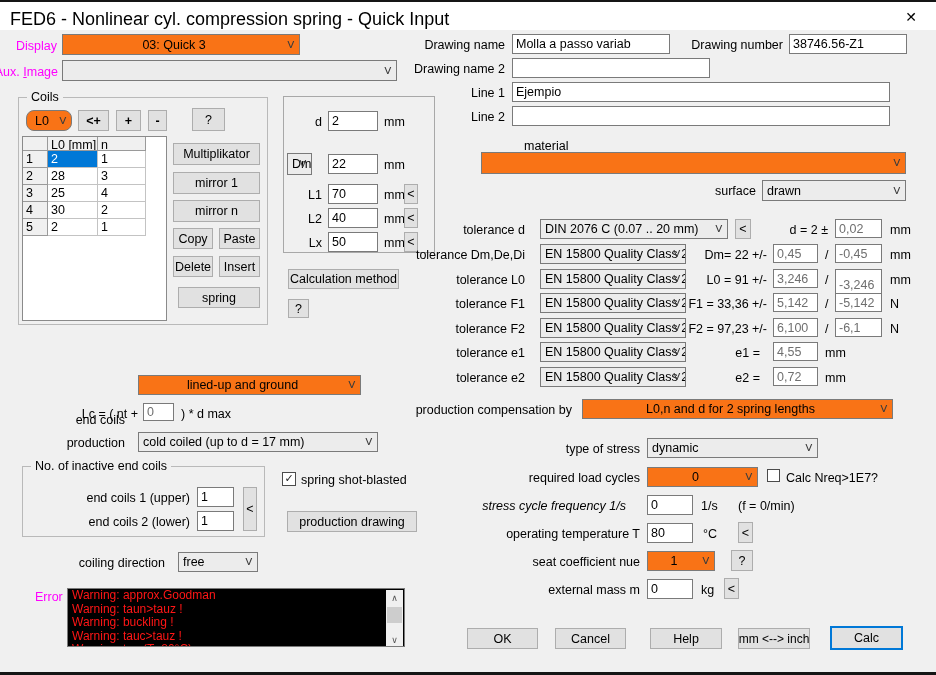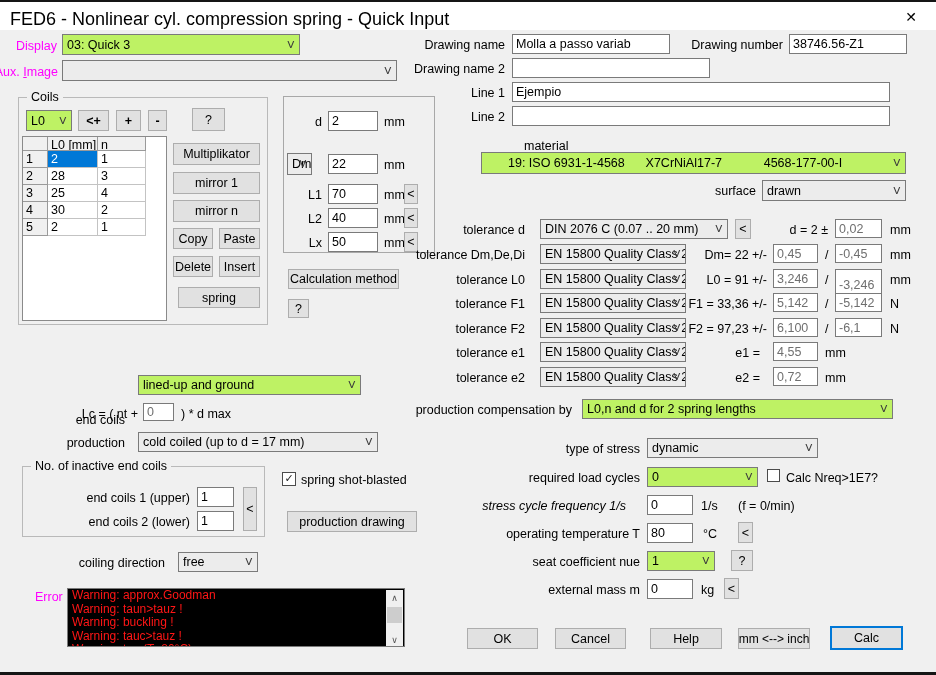--- a/index.html
+++ b/index.html
@@ -11,21 +11,21 @@
   .title-text{position:absolute;left:10px;top:7px;font-size:18px;white-space:nowrap;}
   .close-btn{position:absolute;right:4px;top:2px;width:42px;height:26px;display:flex;align-items:center;justify-content:center;font-size:14px;color:#000;}
   .lbl{position:absolute;white-space:nowrap;line-height:15px;}
   .rl{position:absolute;white-space:nowrap;line-height:15px;text-align:right;}
   .magenta{color:#ff00ff;}
   .inp{position:absolute;background:#fff;border:1px solid #7a7a7a;box-sizing:border-box;
        font-family:"Liberation Sans",sans-serif;font-size:12.5px;color:#000;padding:0 3px;margin:0;}
   .inp.ro{color:#6f6f6f;}
   .combo{position:absolute;border:1px solid #7a7a7a;box-sizing:border-box;display:flex;align-items:center;
          padding:0 18px 0 4px;white-space:pre;overflow:hidden;}
-  .combo.white{background:#bef264;}
+  .combo.white{background:#f97316;justify-content:center;}
   .combo.gray{background:#ececec;}
   .chev{position:absolute;right:4px;top:50%;transform:translateY(-55%);color:#3c3c3c;font-size:14px;line-height:10px;}
   .btn{position:absolute;background:#e1e1e1;border:1px solid #adadad;box-sizing:border-box;
        display:flex;align-items:center;justify-content:center;white-space:nowrap;
        font-family:"Liberation Sans",sans-serif;font-size:12.5px;color:#000;padding:0;}
   .btn.bold{font-weight:bold;}
   .btn.default{border:2px solid #0078d7;}
   .group{position:absolute;border:1px solid #b9b9b9;box-sizing:border-box;}
   .glabel{position:absolute;top:-8px;left:8px;background:#f0f0f0;padding:0 4px;white-space:nowrap;}
   .grid{position:absolute;background:#fff;border:1px solid #8a8a8a;overflow:hidden;}
@@ -72,33 +72,32 @@
   <input class="inp" style="left: 789px; top: 34px; width: 118px; height: 20px;" value="38746.56-Z1">
   <span class="rl" style="right:431px;top:62px;">Drawing name 2</span>
   <input class="inp" style="left: 512px; top: 58px; width: 198px; height: 20px;" value="">
   <span class="rl" style="right:431px;top:86px;">Line 1</span>
   <input class="inp" style="left: 512px; top: 82px; width: 378px; height: 20px;" value="Ejempio">
   <span class="rl" style="right:431px;top:110px;">Line 2</span>
   <input class="inp" style="left: 512px; top: 106px; width: 378px; height: 20px;" value="">
 
   <span class="lbl" style="left:524px;top:139px;">material</span>
   <div class="combo white" style="left:481px;top:152px;width:425px;height:22px;padding-left:26px;">
-    <span>19: ISO 6931-1-4568      X7CrNiAl17-7            4568-177-00-I</span>
     <span class="chev">˅</span>
   </div>
   <span class="rl" style="right:180px;top:184px;">surface</span>
   <div class="combo gray" style="left:762px;top:180px;width:144px;height:21px;">
     <span>drawn</span>
     <span class="chev">˅</span>
   </div>
 
   <div class="group" style="left:18px;top:97px;width:250px;height:228px;">
     <span class="glabel">Coils</span>
   </div>
-  <div class="combo white" style="left:26px;top:110px;width:46px;height:21px;">
+  <div class="combo white" style="left:26px;top:110px;width:46px;height:21px;border-radius:8px;">
     <span>L0</span>
     <span class="chev">˅</span>
   </div>
   <div class="btn bold" style="left:78px;top:110px;width:31px;height:21px;">&lt;+</div>
   <div class="btn bold" style="left:116px;top:110px;width:25px;height:21px;">+</div>
   <div class="btn bold" style="left:148px;top:110px;width:19px;height:21px;">-</div>
   <div class="btn" style="left:192px;top:108px;width:33px;height:23px;">?</div>
 
   <div class="grid" style="left:22px;top:136px;width:143px;height:183px;">
     <div class="trow">

